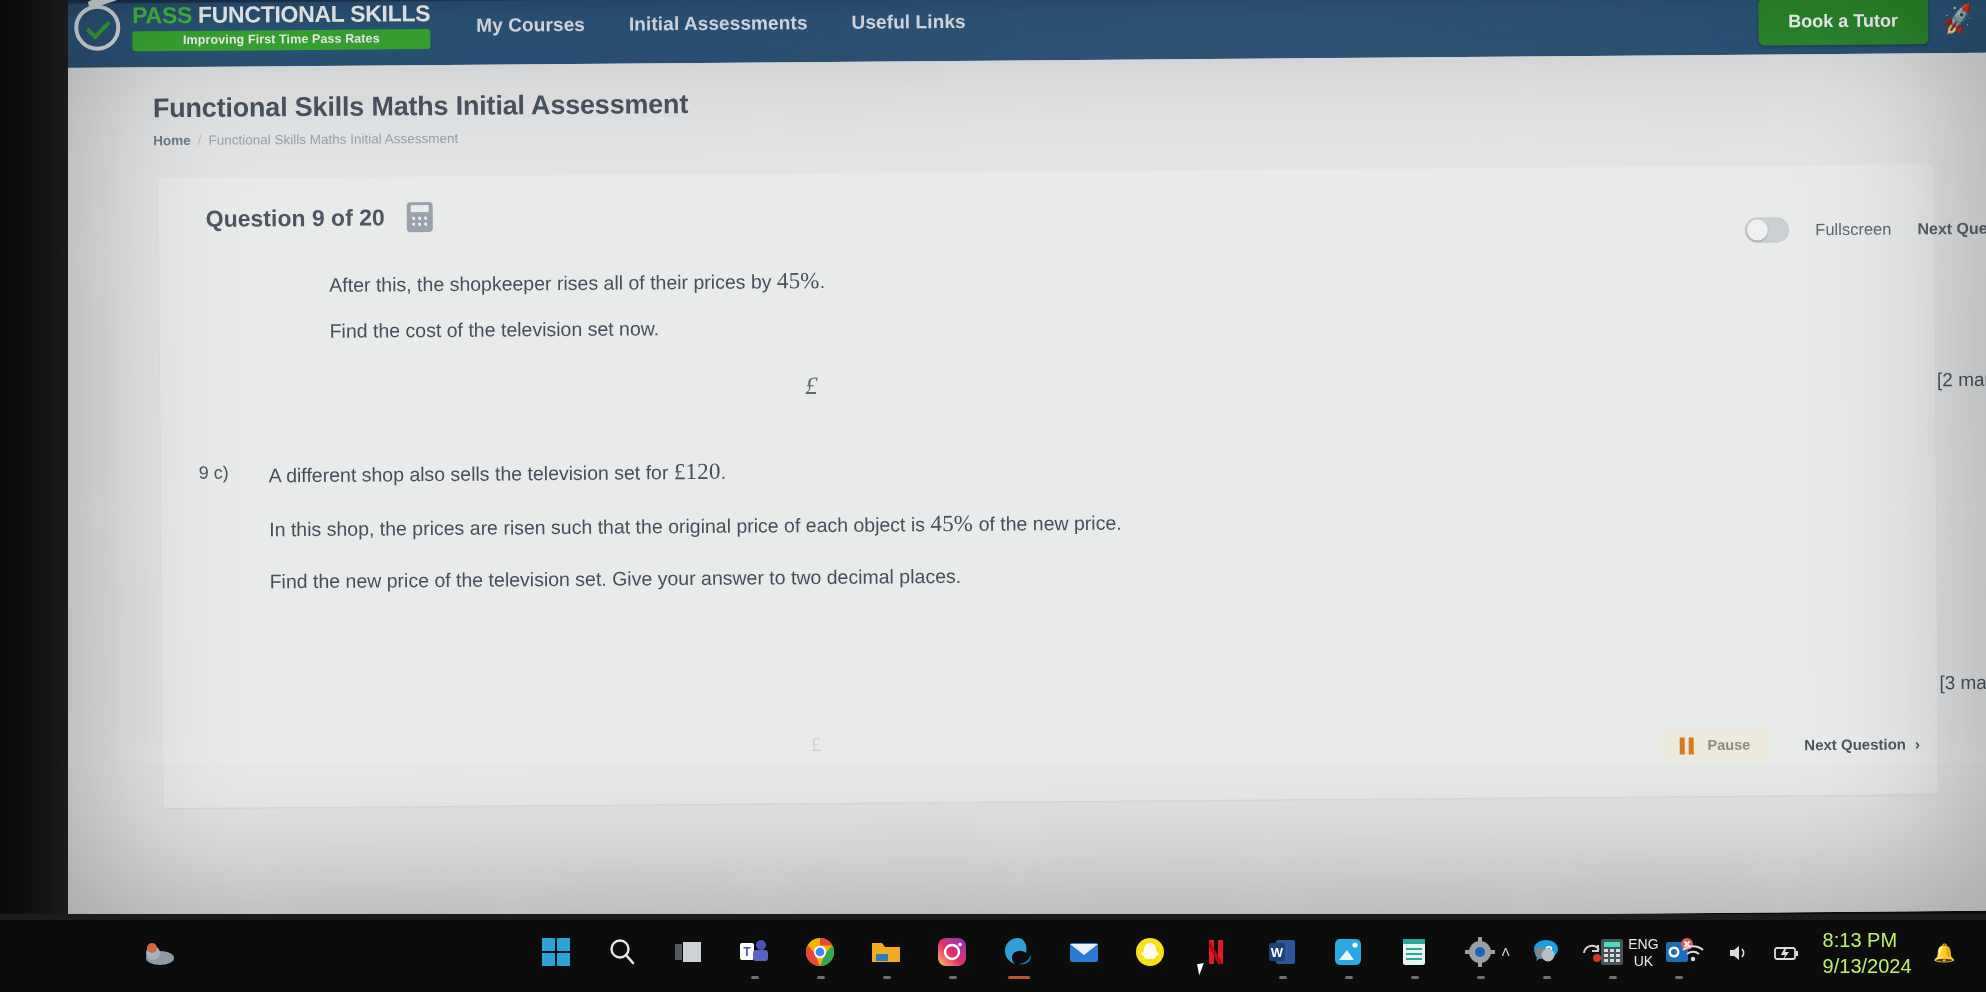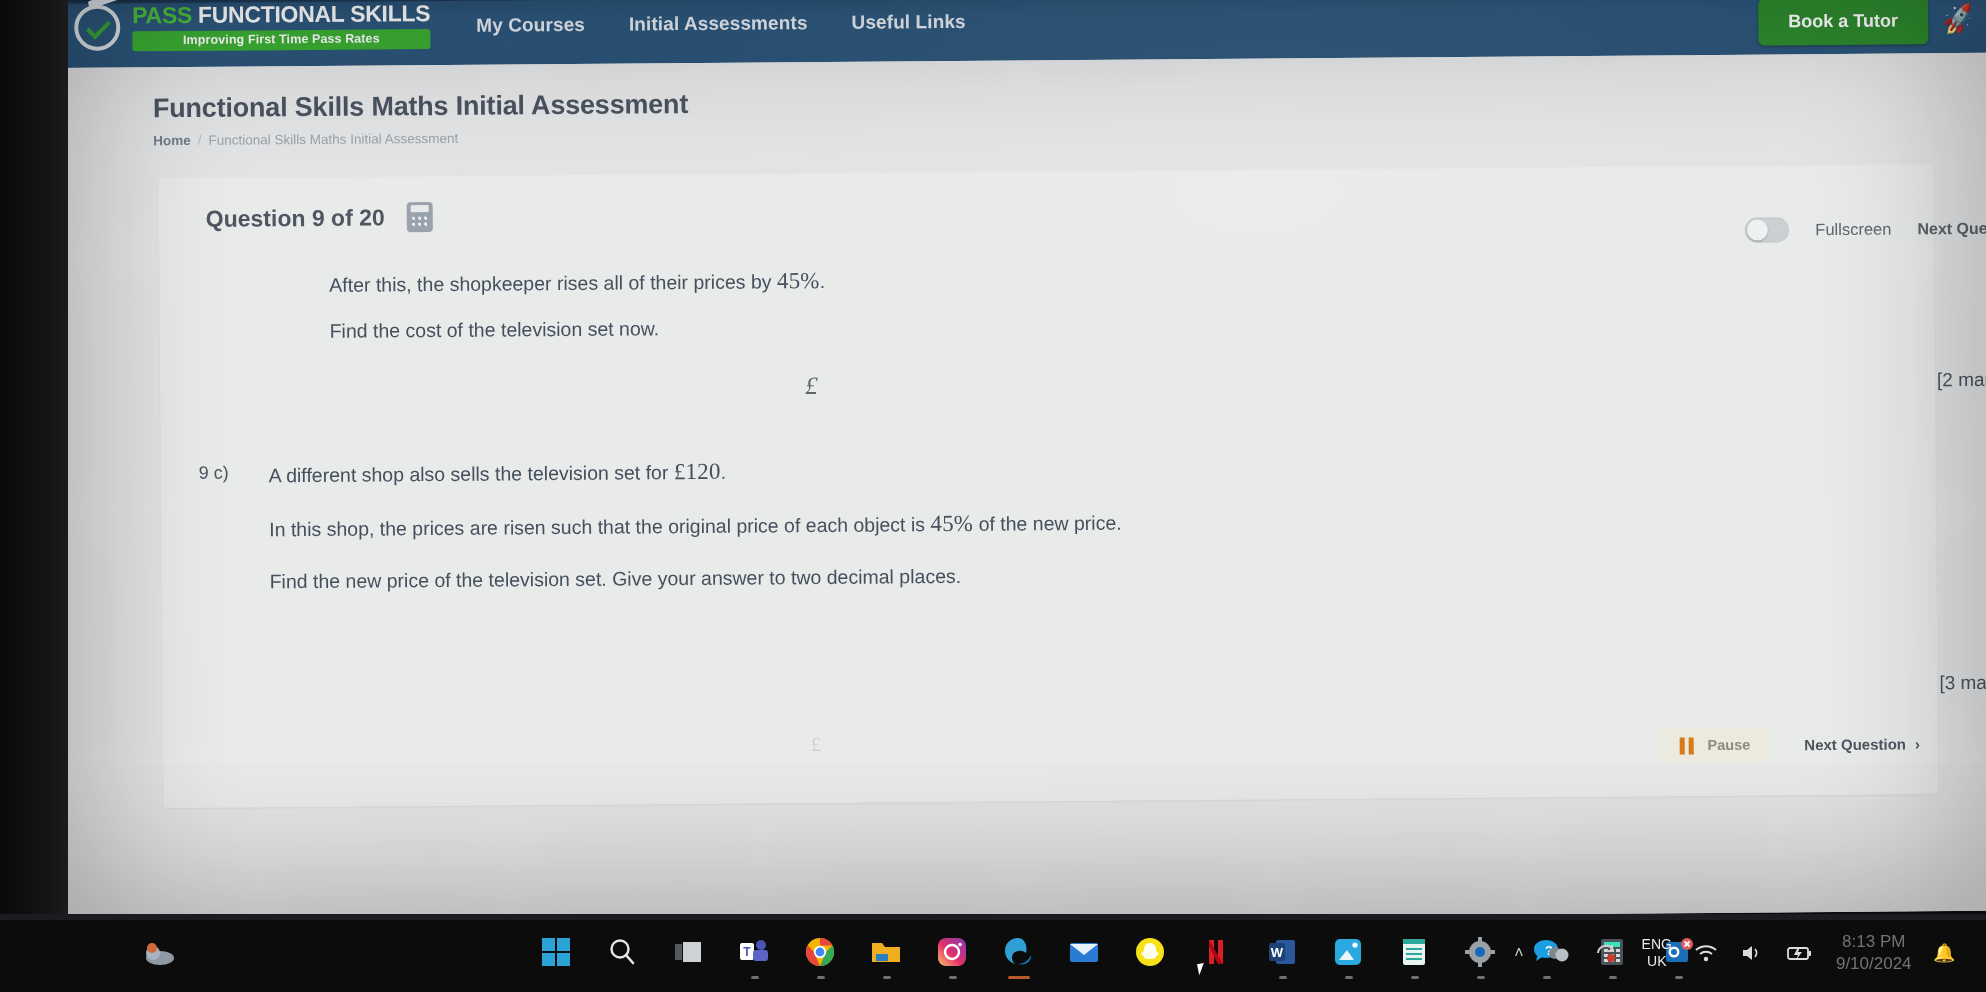--- a/index.html
+++ b/index.html
@@ -206,21 +206,21 @@
   }
   .tb-ico.active:after{
     content:""; position:absolute; left:50%; transform:translateX(-50%);
     bottom:-9px; width:22px; height:3px; border-radius:2px; background:#b85a2b;
   }
   .tray {
     position:absolute; right: 30px; display:flex; align-items:center; gap: 22px;
     color:#e6e6e6; font-size: 13px;
   }
   .tray-lang { line-height: 1.25; text-align: center; font-size: 14px; color:#eaeaea;}
-  .tray-clock { line-height: 1.3; text-align: center; font-size: 17px; color:#737373; }
+  .tray-clock { line-height: 1.3; text-align: left; font-size: 20px; color:#bef264; }
   .chev-up { font-size: 16px; color:#cfcfcf; }
   .cursor-arrow{
     position:absolute; left: 1198px; bottom: 18px; width:0;height:0;
     border-left:7px solid #fff; border-bottom:11px solid transparent;
     border-right:5px solid transparent; transform: rotate(-12deg);
     z-index: 90;
   }
   .tray-bell { color:#c06a3d; font-size: 18px; }
   .glare {
     position:absolute; inset:0; pointer-events:none; z-index:70;
@@ -528,21 +528,21 @@
         <path d="M3 7h4l5-4v14l-5-4H3z" fill="#dcdcdc"></path>
         <path d="M15 6a6 6 0 0 1 0 8" stroke="#dcdcdc" stroke-width="1.8" fill="none"></path>
       </svg>
       <svg width="28" height="20" viewBox="0 0 28 20">
         <rect x="2" y="5" width="20" height="11" rx="2" fill="none" stroke="#dcdcdc" stroke-width="1.8"></rect>
         <rect x="22.5" y="8" width="2.5" height="5" fill="#dcdcdc"></rect>
         <path d="M12 4l-4 8h4l-2 5 6-8h-4l2-5z" fill="#dcdcdc"></path>
       </svg>
       <div class="tray-clock">
         <div>8:13 PM</div>
-        <div>9/10/2024</div>
+        <div>9/13/2024</div>
       </div>
       <span class="tray-bell">🔔</span>
     </div>
 
     <div class="cursor-arrow"></div>
   </div>
 
 </div>
 
 </body></html>

